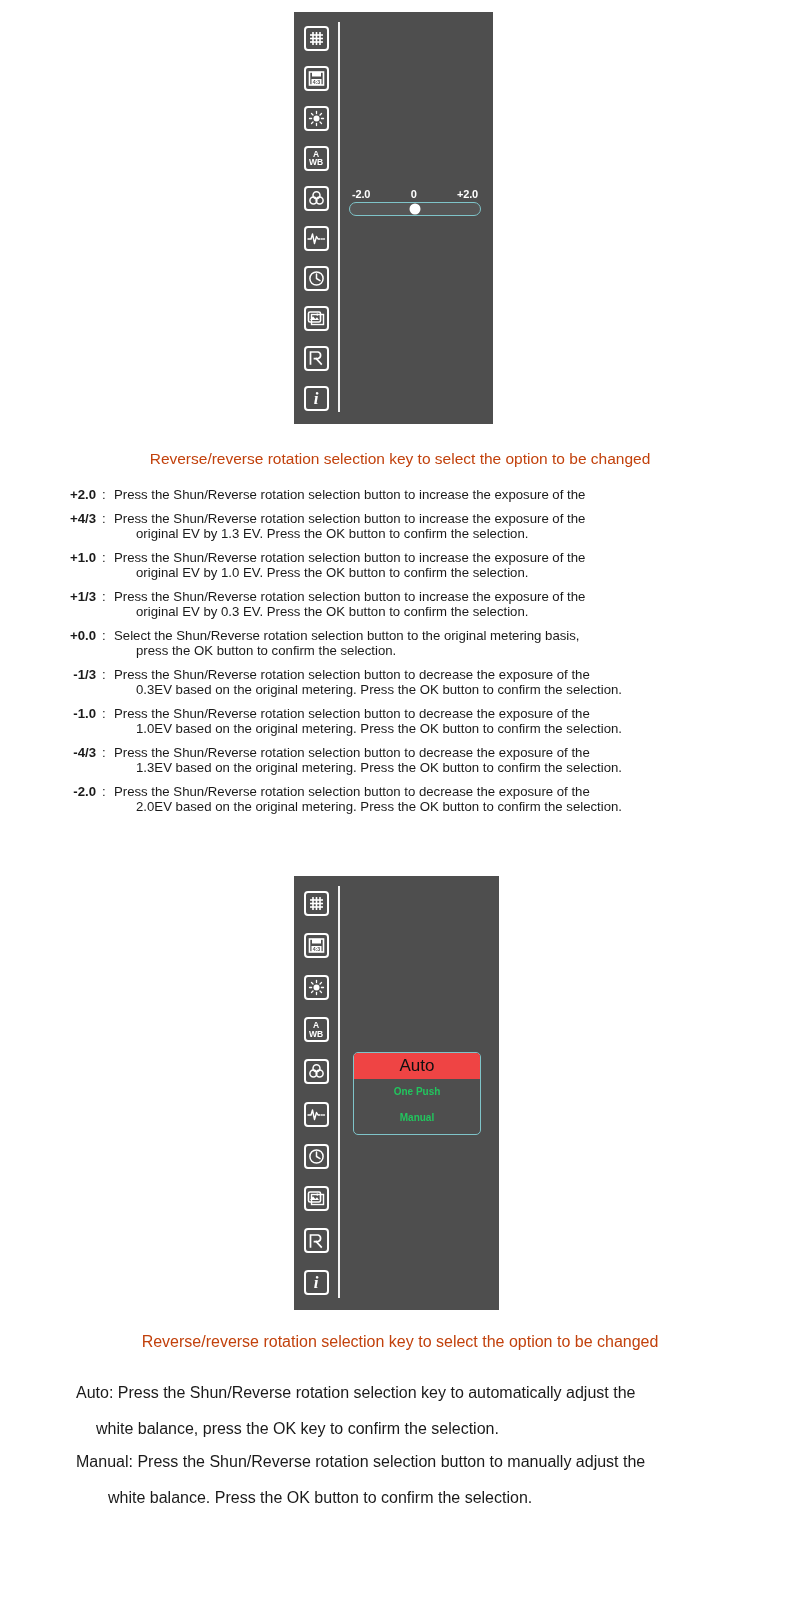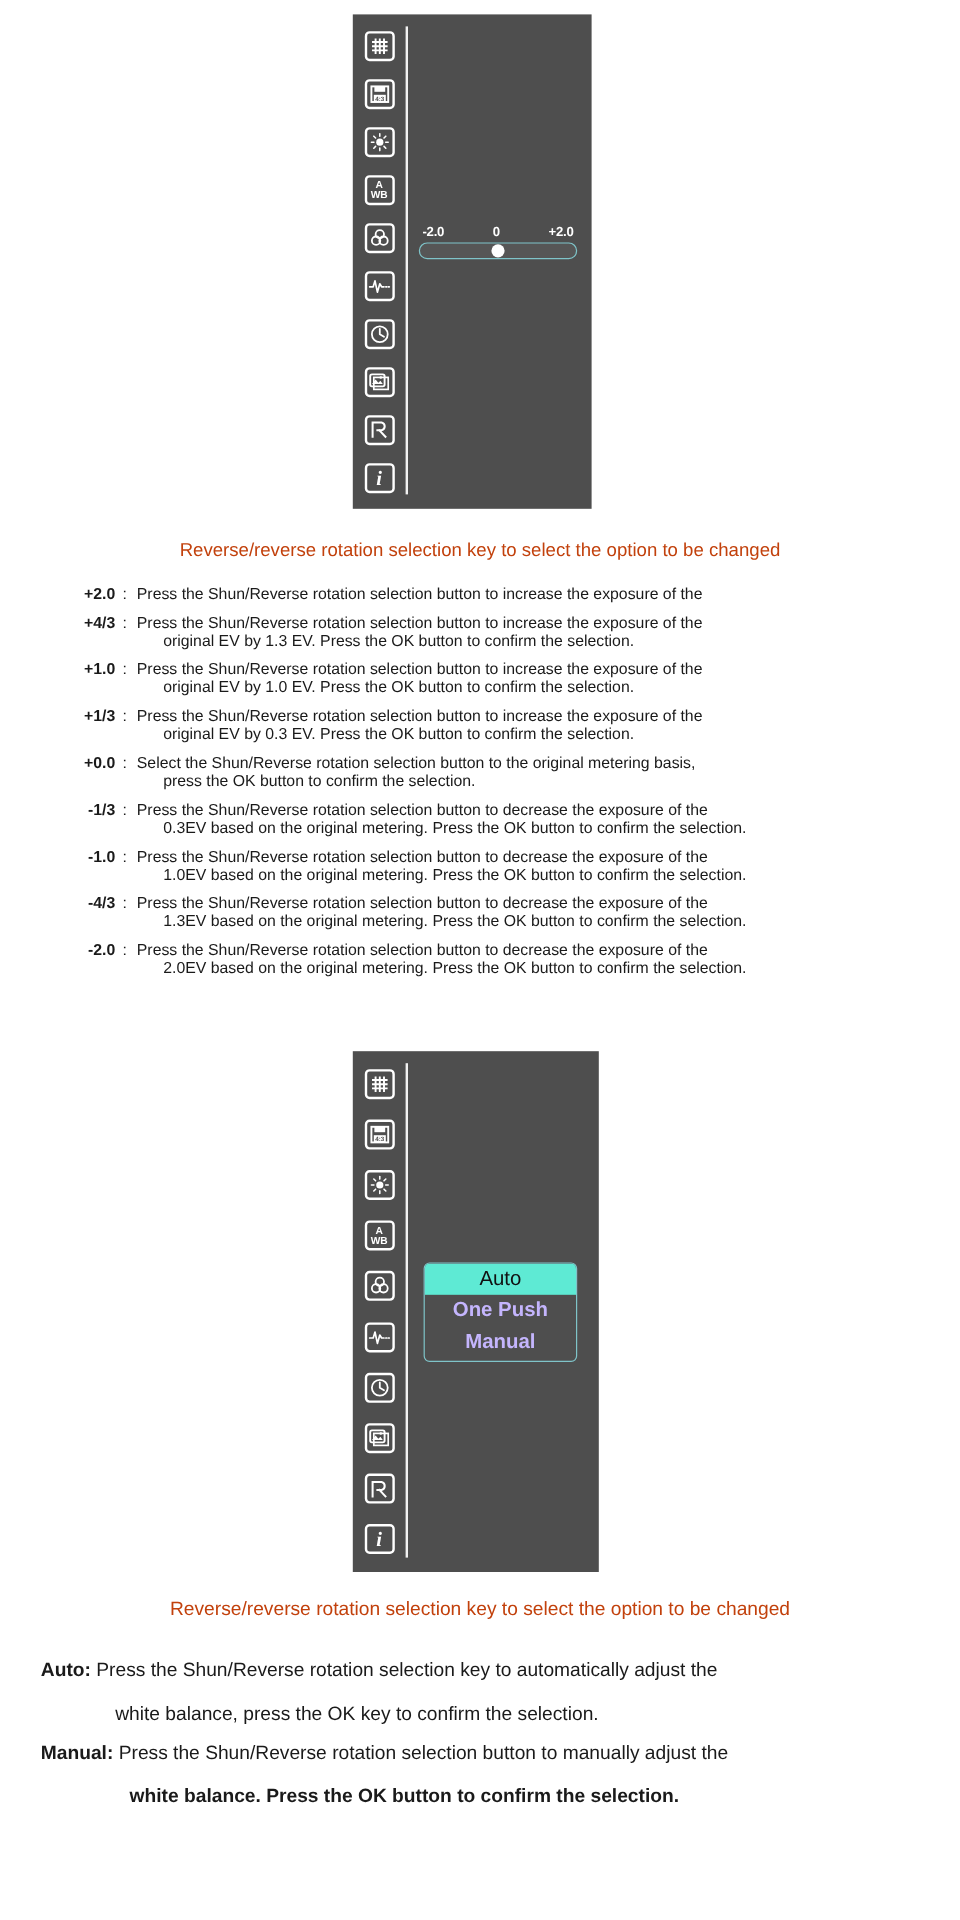--- a/index.html
+++ b/index.html
@@ -112,28 +112,28 @@
     top: 176px;
     width: 128px;
     border: 1.5px solid #7fc4c9;
     border-radius: 5px;
     background: #4e4e4e;
     overflow: hidden;
     padding-bottom: 3px;
   }
   .wb-item {
     text-align: center;
-    font-size: 17px;
+    font-size: 10px;
     font-weight: 700;
     line-height: 22px;
-    color: #c4b5fd;
+    color: #22c55e;
     padding: 2px 0;
   }
   .wb-item.selected {
-    background: #5eead4;
+    background: #ef4444;
     color: #111111;
     font-weight: 400;
     font-size: 17px;
     line-height: 22px;
   }
 
   
   .caption {
     position: absolute;
     width: 100%;
@@ -177,25 +177,25 @@
     left: 34px;
     top: 1383px;
     width: 740px;
   }
   .wb-row {
     margin-bottom: 13px;
     font-size: 16px;
     line-height: 20px;
     text-align: left;
   }
-  .wb-row .term { font-weight: 700; }
+  .wb-row .term { font-weight: 400; margin-left: 42px; }
   .wb-row .l2 { display: block; padding-left: 52px; margin-top: 16px; }
   .wb-row.r1 .l2 { padding-left: 62px; }
   .wb-row.r2 .l2 { padding-left: 110px; }
-  .wb-row.r3 .l2 { padding-left: 74px; font-weight: bold; }
+  .wb-row.r3 .l2 { padding-left: 74px; }
 </style>
 </head>
 <body>
 
 <div class="page">
 
   <div class="osd-panel" id="panel-1">
     <div class="osd-iconbar">
 
       <div class="osd-icon">

